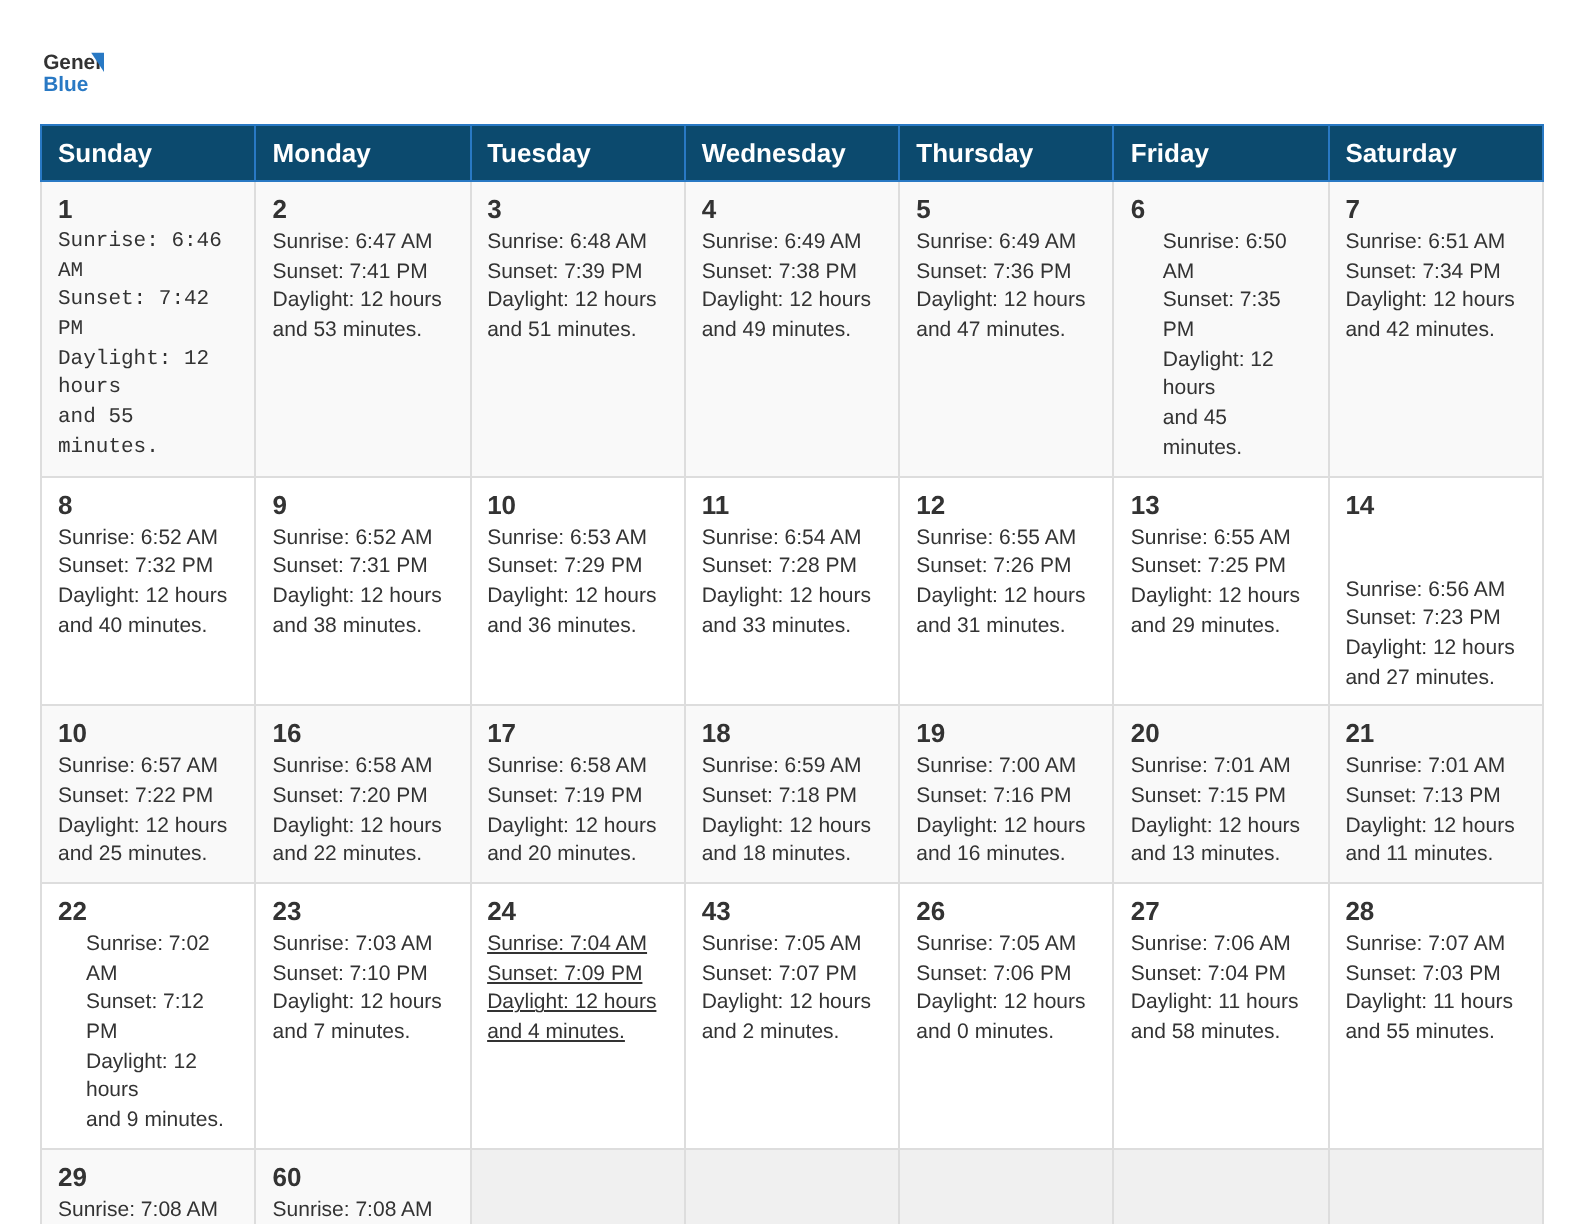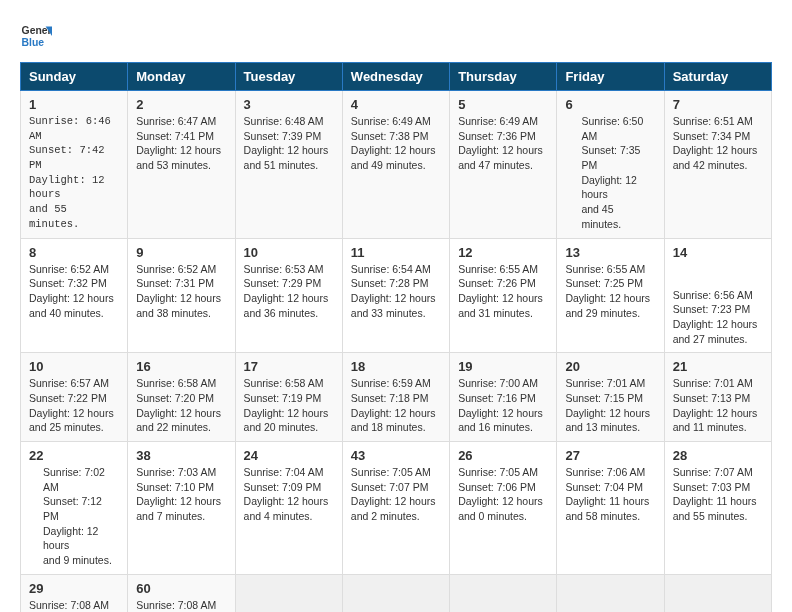--- a/index.html
+++ b/index.html
@@ -267,29 +267,29 @@
       </tr>
       <tr>
         <td>
           <span class="day-number">22</span>
           <div class="day-info" style="white-space: pre-line; margin-left: 14px;">Sunrise: 7:02 AM
 Sunset: 7:12 PM
 Daylight: 12 hours
 and 9 minutes.</div>
         </td>
         <td>
-          <span class="day-number">38</span>
+          <span class="day-number">23</span>
           <div class="day-info" style="white-space: pre-line;">Sunrise: 7:03 AM
 Sunset: 7:10 PM
 Daylight: 12 hours
 and 7 minutes.</div>
         </td>
         <td>
           <span class="day-number">24</span>
-          <div class="day-info" style="white-space: pre-line;">Sunrise: 7:04 AM
+          <div class="day-info" style="white-space: pre-line; text-decoration: underline;">Sunrise: 7:04 AM
 Sunset: 7:09 PM
 Daylight: 12 hours
 and 4 minutes.</div>
         </td>
         <td>
           <span class="day-number">43</span>
           <div class="day-info" style="white-space: pre-line;">Sunrise: 7:05 AM
 Sunset: 7:07 PM
 Daylight: 12 hours
 and 2 minutes.</div>

